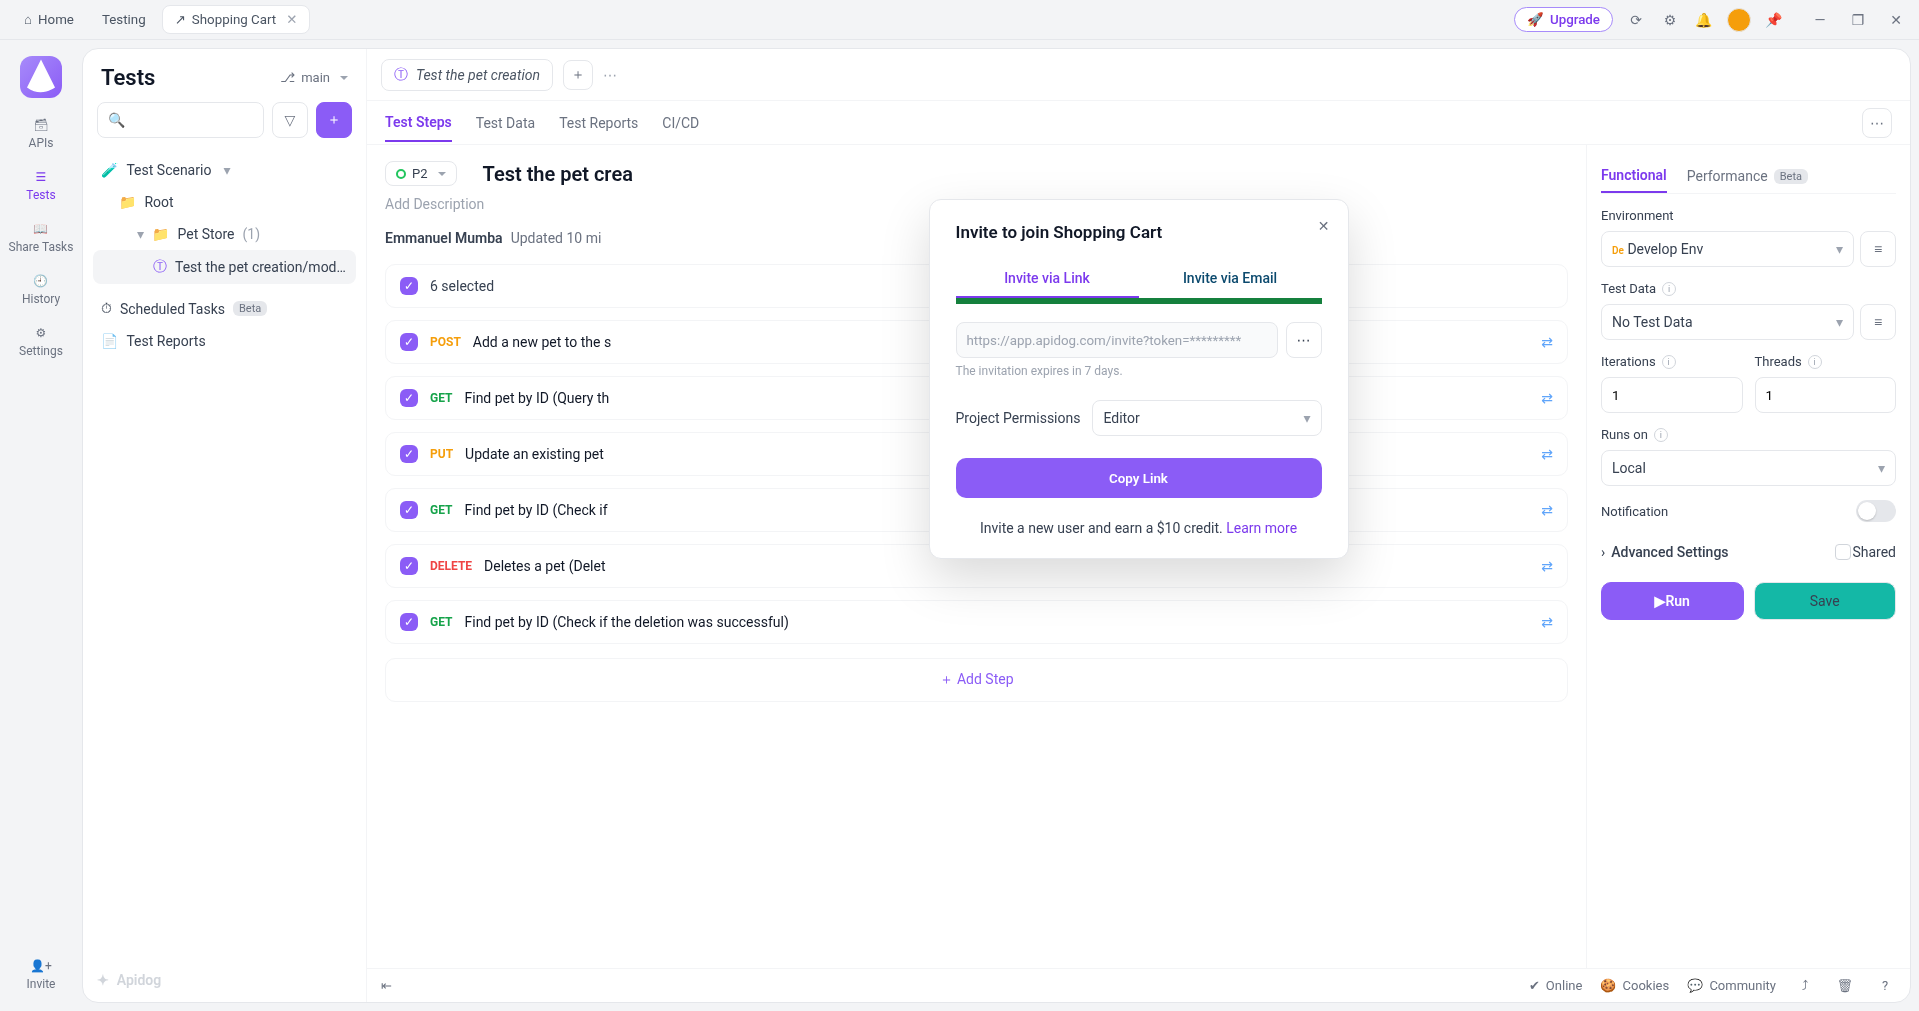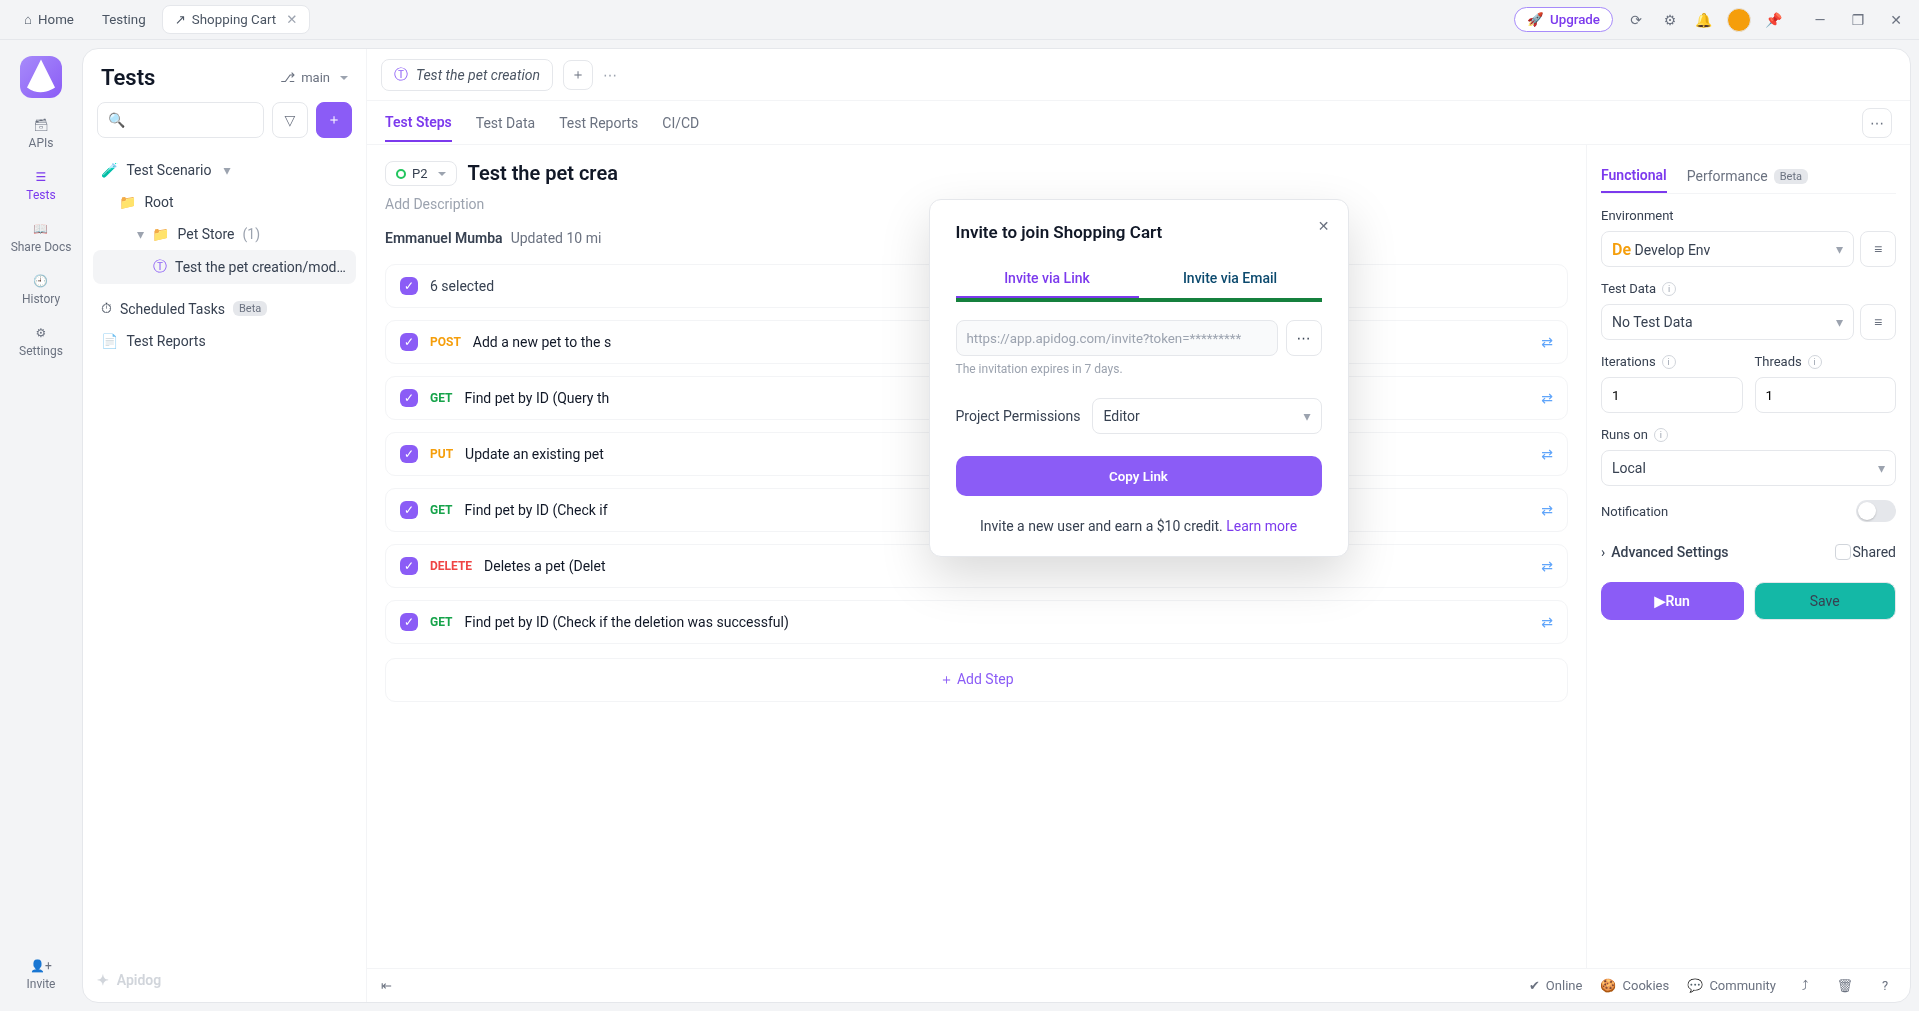--- a/index.html
+++ b/index.html
@@ -62,21 +62,21 @@
 .plus-tab { width:30px; height:30px; border:1px solid #e5e7eb; border-radius:8px; display:flex; align-items:center; justify-content:center; color:#6b7280; cursor:pointer; }
 .kebab { color:#9ca3af; cursor:pointer; }
 
 .subtabs { display:flex; align-items:center; gap: 24px; padding: 0 18px; height: 44px; border-bottom: 1px solid #f3f4f6; position:relative;}
 .subtab { color:#6b7280; cursor:pointer; padding: 10px 0; }
 .subtab.active { color:#7c3aed; font-weight: 600; border-bottom: 2px solid #7c3aed; }
 .more-btn { margin-left:auto; width:30px; height:30px; border:1px solid #e5e7eb; border-radius:8px; display:flex; align-items:center; justify-content:center; cursor:pointer; color:#6b7280; }
 
 .content-row { flex:1; display:flex; min-height:0; }
 .steps { flex:1; padding: 16px 18px; overflow:auto; }
-.title-row { display:flex; align-items:flex-start; gap:11px; }
+.title-row { display:flex; align-items:center; gap:26px; }
 .prio { border:1px solid #e5e7eb; border-radius: 8px; padding: 4px 10px; display:flex; align-items:center; gap:6px; cursor:pointer; font-size:13px;}
 .prio .dot { width:10px; height:10px; border-radius:50%; border:2px solid #22c55e; }
 .h1 { font-size: 20px; font-weight: 600; color:#111827; }
 .desc { margin-top:10px; color:#9ca3af; }
 .author { margin-top: 18px; color:#6b7280; display:flex; gap:8px; }
 .author b { color:#374151; font-weight:600; }
 
 .sel-row { margin-top: 18px; border:1px solid #f3f4f6; border-radius:10px; padding: 12px 14px; display:flex; align-items:center; gap:12px; }
 .check { width:18px; height:18px; border-radius:6px; background:#8b5cf6; color:#fff; display:flex; align-items:center; justify-content:center; font-size:12px; }
 
@@ -116,21 +116,21 @@
 
 
 .statusbar { height:34px; border-top:1px solid #f3f4f6; display:flex; align-items:center; padding: 0 14px; gap:18px; color:#6b7280; font-size:13px;}
 .statusbar .spacer{flex:1;}
 .sb-item { display:flex; align-items:center; gap:6px; cursor:pointer; }
 
 
 .modal { position:absolute; left:50%; top:150px; transform:translateX(-50%); width:420px; background:#fff; border-radius:12px; box-shadow:0 20px 50px rgba(0,0,0,.15); border:1px solid #e5e7eb; padding: 22px 26px; z-index:50;}
 .modal-title { font-size:17px; font-weight:600; color:#111827; }
 .modal-close { position:absolute; right:18px; top:18px; color:#6b7280; cursor:pointer; }
-.modal-tabs { display:flex; margin-top:18px; border-bottom:4px solid #15803d;}
+.modal-tabs { display:flex; margin-top:18px; border-bottom:6px solid #15803d;}
 .modal-tab { flex:1; text-align:center; padding:10px 0; color:#0c4a6e; cursor:pointer; font-weight:500;}
 .modal-tab.active { color:#7c3aed; border-bottom:2px solid #7c3aed; }
 .url-row { display:flex; gap:8px; margin-top:18px; align-items:center;}
 .url-input { flex:1; border:1px solid #e5e7eb; border-radius:8px; height:36px; padding:0 10px; color:#9ca3af; background:#f9fafb;}
 .url-more { width:36px; height:36px; border:1px solid #e5e7eb; border-radius:8px; display:flex;align-items:center;justify-content:center; cursor:pointer;}
 .expire { color:#9ca3af; font-size:12px; margin-top:6px;}
 .perm-row { display:flex; align-items:center; gap:12px; margin-top:22px;}
 .perm-row .select { flex:1;}
 .copy-btn { margin-top:22px; width:100%; height:40px; border:none; border-radius:10px; background:#8b5cf6; color:#fff; font-weight:600; cursor:pointer;}
 .earn { margin-top:22px; text-align:center; font-size:14px; color:#374151;}
@@ -189,21 +189,21 @@
       <div class="rail-item">
         <span>🗃</span>
         <span>APIs</span>
       </div>
       <div class="rail-item active">
         <span>☰</span>
         <span>Tests</span>
       </div>
       <div class="rail-item">
         <span>📖</span>
-        <span>Share Docs</span>
+        <span>Share Tasks</span>
       </div>
       <div class="rail-item">
         <span>🕘</span>
         <span>History</span>
       </div>
       <div class="rail-item">
         <span>⚙</span>
         <span>Settings</span>
       </div>
       <div class="rail-spacer"></div>
@@ -362,21 +362,21 @@
               <div class="cfg-tab active">Functional</div>
               <div class="cfg-tab">
                 <span>Performance</span>
                 <span class="badge">Beta</span>
               </div>
             </div>
             <div>
               <div class="cfg-label">Environment</div>
               <div class="select-row" style="margin-top:8px;">
                 <div class="select">
-                  <span><span style="color:#f59e0b;font-size:16px;font-weight:600">De</span> <span>Develop Env</span></span>
+                  <span><span style="color:#f59e0b;font-size:10px;font-weight:600">De</span> <span>Develop Env</span></span>
                   <span class="chev">▾</span>
                 </div>
                 <div class="sq36">
                     <span>≡</span>
                   </div>
               </div>
             </div>
             <div>
               <div class="cfg-label">
                 <span>Test Data</span>

